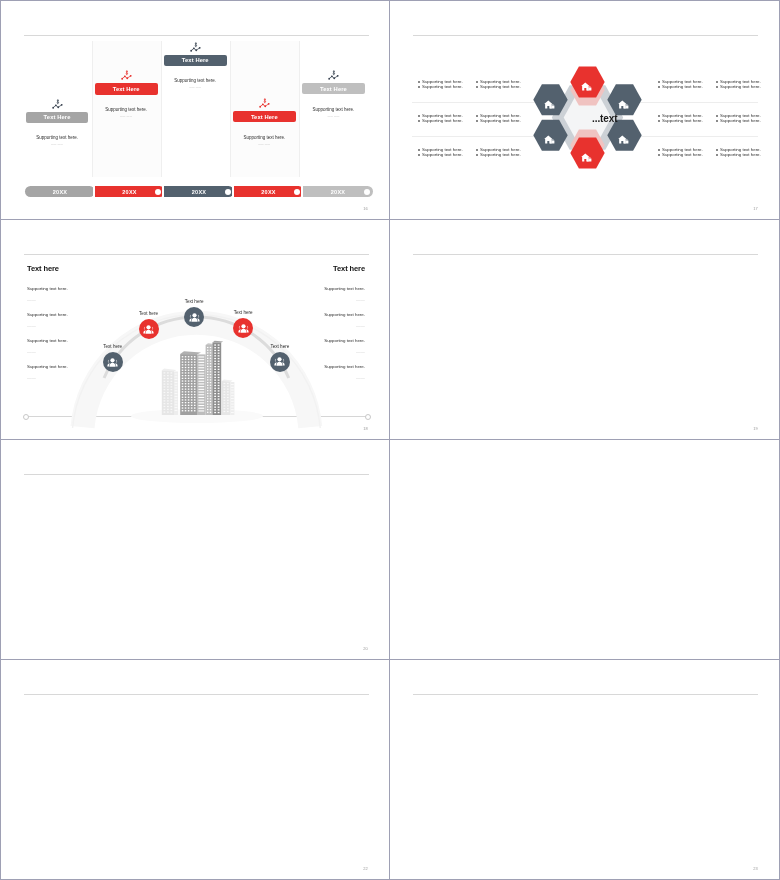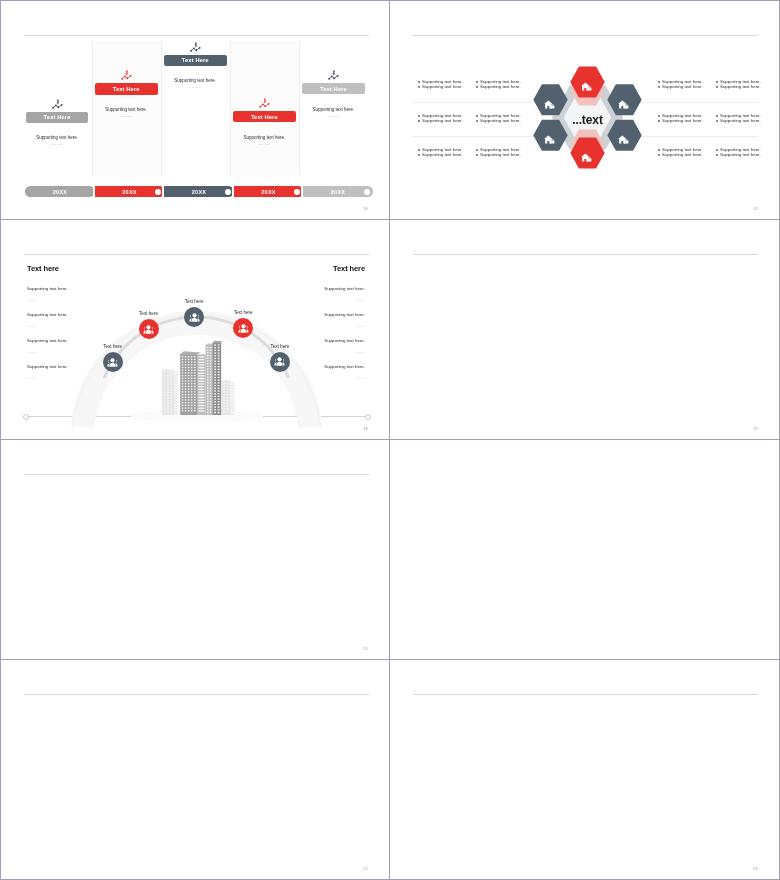--- a/index.html
+++ b/index.html
@@ -34,21 +34,21 @@
   .s3-dash{position:absolute;font-size:4.3px;color:#c3c3c3;letter-spacing:.2px;}
   .s3-axis{position:absolute;height:1px;background:#d6d6d6;}
   .s3-node{position:absolute;width:20px;height:20px;border-radius:50%;display:flex;
            align-items:center;justify-content:center;}
   .s3-nlbl{position:absolute;font-size:4.6px;color:#2b2b2b;text-align:center;white-space:nowrap;}
 
   
   .s2-bul{position:absolute;font-size:4.4px;color:#2d2d2d;white-space:nowrap;}
   .s2-bul::before{content:"";position:absolute;left:-4px;top:2.2px;width:1.6px;height:1.6px;background:#8a8a8a;}
   .s2-rule{position:absolute;height:1px;background:#ededed;}
-  .s2-center-txt{position:absolute;font-size:12px;font-weight:bold;color:#1c1c1c;text-align:center;letter-spacing:-.1px;}
+  .s2-center-txt{position:absolute;font-size:10px;font-weight:bold;color:#1c1c1c;text-align:right;letter-spacing:-.1px;}
 
 </style>
 </head>
 <body>
 
 <div id="wm-host" style="position:absolute;left:0;top:0;width:780px;height:880px;z-index:0;pointer-events:none;"></div>
 <div class="grid">
 
 <div class="slide r0 c0">
   <div class="inner">

